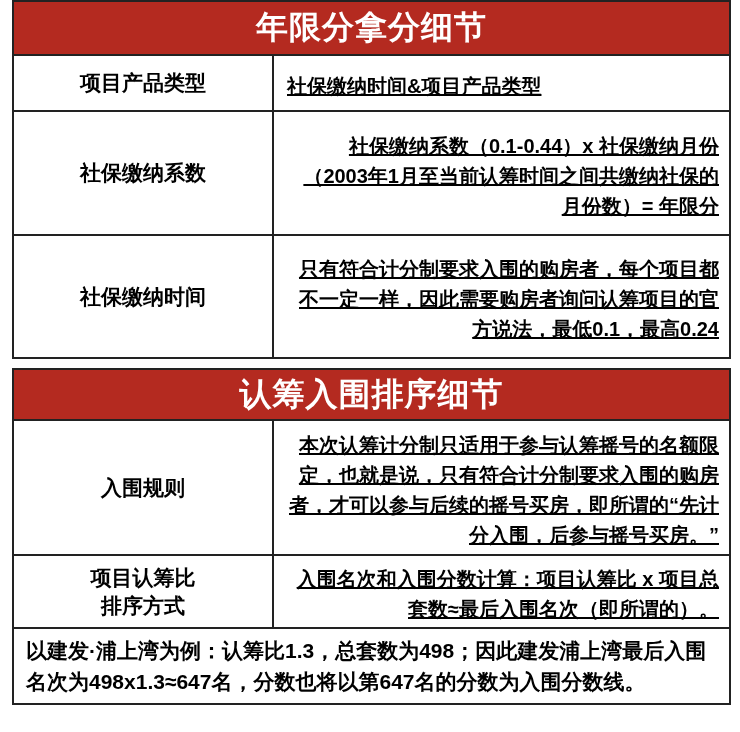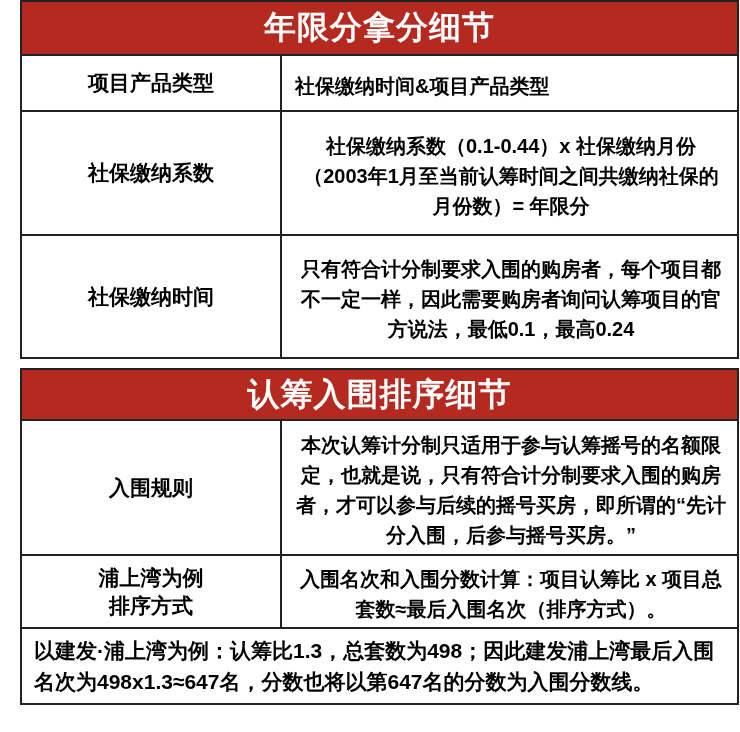--- a/index.html
+++ b/index.html
@@ -18,21 +18,21 @@
     font-weight:700;
     color:var(--text);
   }
   .canvas{
     position:relative;
     width:740px;height:732px;
     overflow:hidden;
   }
   .tbl{
     position:relative;
-    margin-left:20px;
+    margin-left:12px;
     width:719px;
     border:2px solid var(--border);
     background:var(--cell-bg);
   }
   .tbl-2{margin-top:9px;}
   .tbl-title{
     background:var(--header-bg);
     color:var(--header-text);
     border-bottom:2px solid var(--border);
     text-align:center;
@@ -60,21 +60,22 @@
     font-size:21px;
     line-height:28px;
     white-space:pre-line;
     padding:4px 6px;
   }
   .cell-content{
     flex:1 1 auto;
     font-size:20px;
     line-height:30px;
     padding:8px 10px 3px 13px;
-    text-align:center;
+    text-align:right;
+    text-decoration:underline;
   }
   .t1r0{min-height:54px;}
   .t1r1{min-height:124px;}
   .t1r2{min-height:123px;}
   .t2r0{min-height:133px;}
   .t2r1{min-height:73px;}
   .footer-row{min-height:75px;}
   .cell-footer{
     flex:1 1 auto;
     font-size:21px;
@@ -110,23 +111,23 @@
 
   <section class="tbl tbl-2">
     <header class="tbl-title">认筹入围排序细节</header>
 
     <div class="row t2r0">
       <div class="cell cell-label">入围规则</div>
       <div class="cell cell-content">本次认筹计分制只适用于参与认筹摇号的名额限定，也就是说，只有符合计分制要求入围的购房者，才可以参与后续的摇号买房，即所谓的“先计分入围，后参与摇号买房。”</div>
     </div>
 
     <div class="row t2r1">
-      <div class="cell cell-label">浦上湾为例
+      <div class="cell cell-label">项目认筹比
 排序方式</div>
-      <div class="cell cell-content">入围名次和入围分数计算：项目认筹比 x 项目总套数≈最后入围名次（排序方式）。</div>
+      <div class="cell cell-content">入围名次和入围分数计算：项目认筹比 x 项目总套数≈最后入围名次（即所谓的）。</div>
     </div>
 
     <div class="row footer-row">
       <div class="cell cell-footer">以建发·浦上湾为例：认筹比1.3，总套数为498；因此建发浦上湾最后入围名次为498x1.3≈647名，分数也将以第647名的分数为入围分数线。</div>
     </div>
   </section>
 
 </div>
 
 </body></html>

